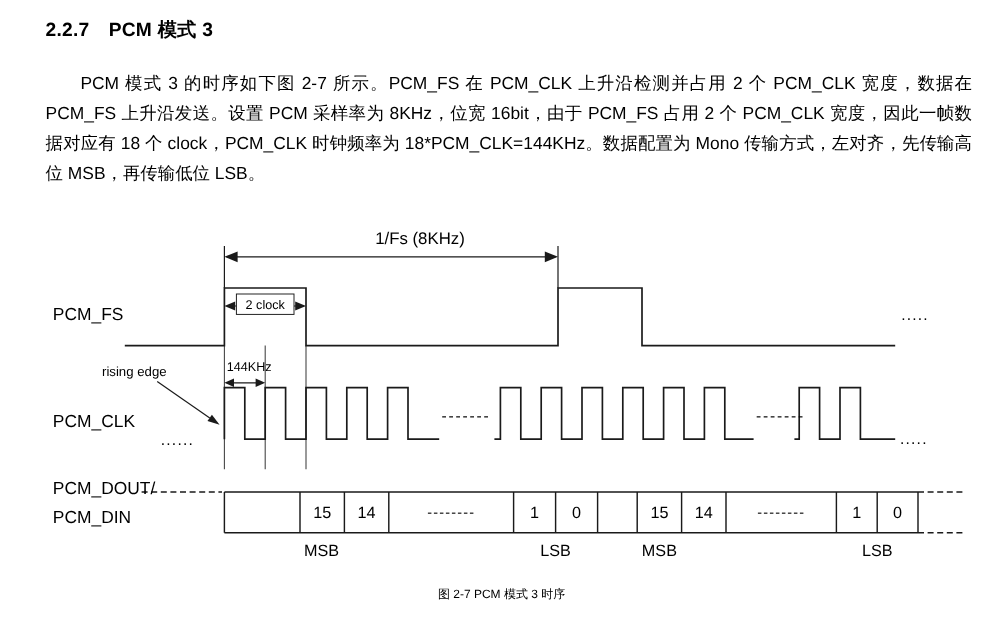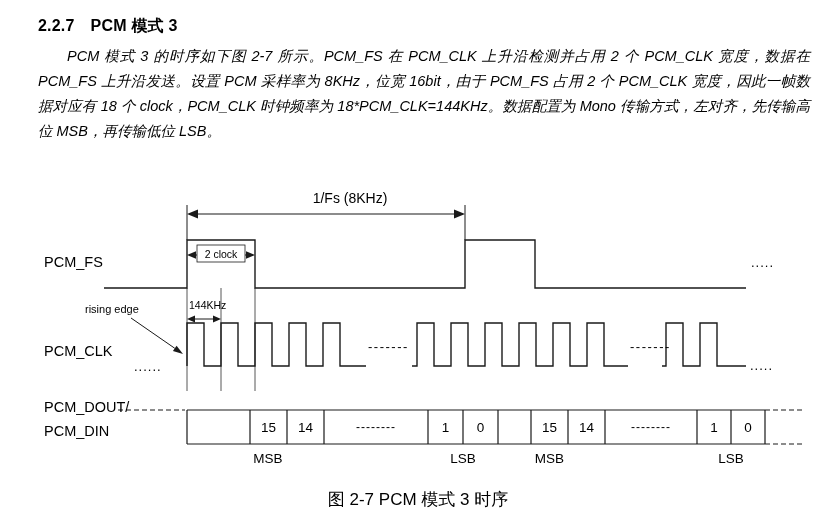--- a/index.html
+++ b/index.html
@@ -18,43 +18,42 @@
   .content { padding:0 26px 0 38px; }
   .section-heading {
     margin-top:12px;
     font-size:16px;
     line-height:28px;
     font-weight:bold;
     letter-spacing:0.2px;
   }
   .section-heading .sec-num { margin-right:16px; }
   .body-text {
-    margin-top:4px;
+    margin-top:18px;
     font-size:14.5px;
     line-height:25px;
     text-indent:2em;
     text-align:justify;
-    font-style:italic;
   }
   .figure {
     position:absolute;
     left:0; top:188px;
     width:736px;
   }
   .figure svg { display:block; }
   svg text {
     font-family:"Liberation Sans","DejaVu Sans",sans-serif;
     fill:#000;
   }
   .caption {
     position:absolute;
     left:0; top:488px;
     width:836px;
     text-align:center;
-    font-size:17px;
+    font-size:10px;
   }
 </style>
 </head>
 <body>
 
 <div class="page">
   <div class="content">
     <h1 class="section-heading"><span class="sec-num">2.2.7</span><span>PCM 模式 3</span></h1>
     <p class="body-text">PCM 模式 3 的时序如下图 2-7 所示。PCM_FS 在 PCM_CLK 上升沿检测并占用 2 个 PCM_CLK 宽度，数据在 PCM_FS 上升沿发送。设置 PCM 采样率为 8KHz，位宽 16bit，由于 PCM_FS 占用 2 个 PCM_CLK 宽度，因此一帧数据对应有 18 个 clock，PCM_CLK 时钟频率为 18*PCM_CLK=144KHz。数据配置为 Mono 传输方式，左对齐，先传输高位 MSB，再传输低位 LSB。</p>
   </div>

